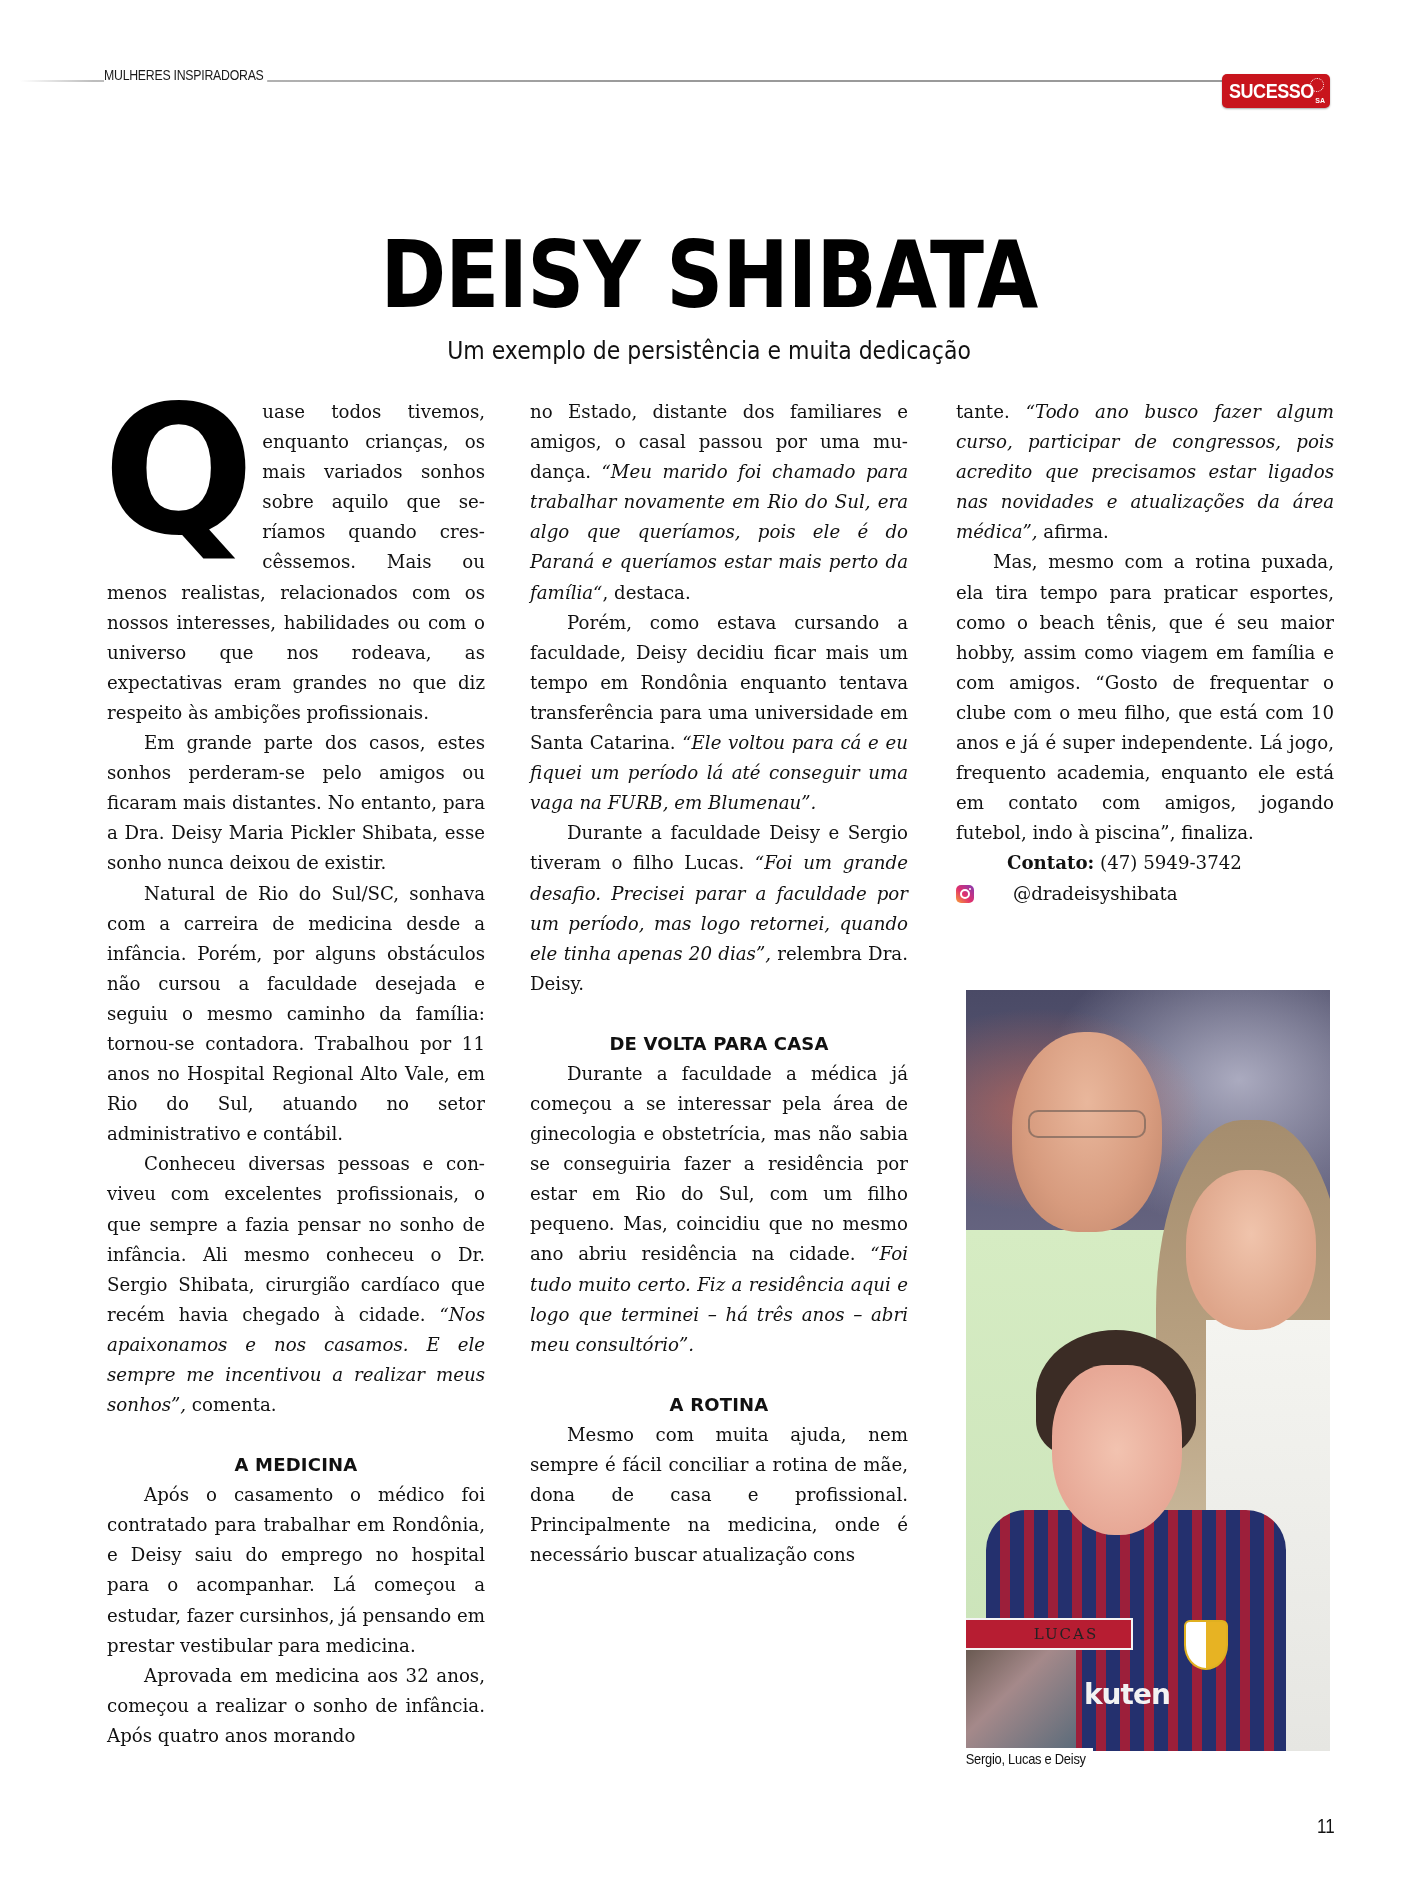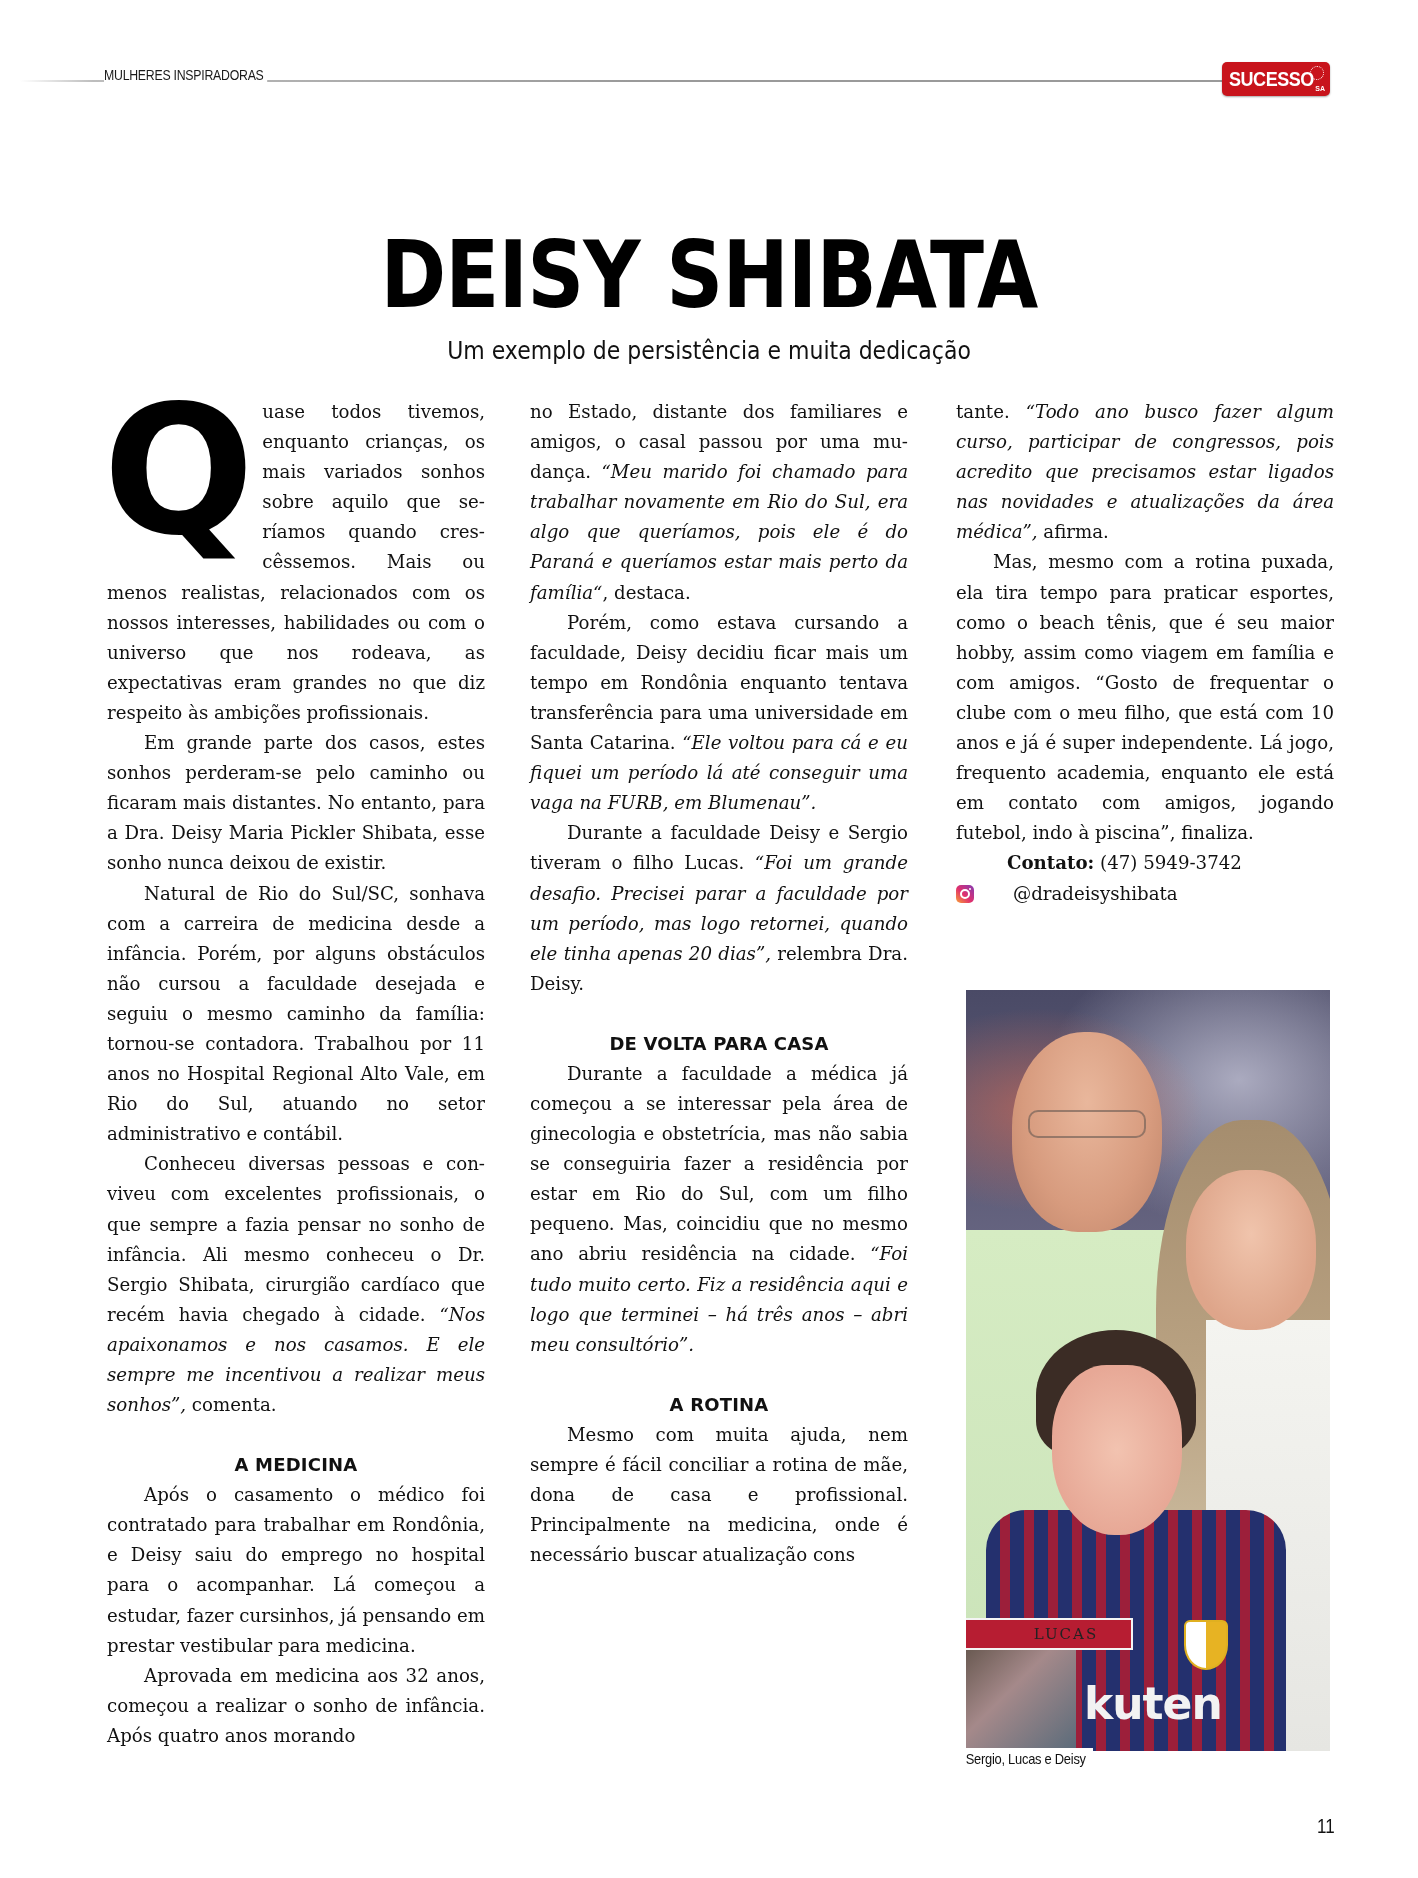--- a/index.html
+++ b/index.html
@@ -9,21 +9,21 @@
   .header-line {
     position: absolute; left: 20px; top: 80px; width: 1220px; height: 2px;
     background: linear-gradient(to right, #ffffff 0%, #bdbdbd 6%, #9a9a9a 50%, #9a9a9a 100%);
   }
   .section-label {
     position: absolute; left: 104px; top: 66px; background: #fff; padding-right: 4px;
     font-family: "Liberation Sans", sans-serif; font-size: 15px; letter-spacing: -0.3px;
     transform: scaleX(0.82); transform-origin: left center; color: #1a1a1a;
   }
   .brand-logo {
-    position: absolute; left: 1222px; top: 62px; width: 108px; height: 34px;
+    position: absolute; left: 1222px; top: 74px; width: 108px; height: 34px;
     background: #c8141c; border-radius: 5px; box-shadow: 0 1px 2px rgba(0,0,0,0.35);
     display: flex; align-items: center; justify-content: flex-start; padding-left: 7px; box-sizing: border-box;
   }
   .brand-logo .brand-text {
     font-family: "Liberation Sans", sans-serif; font-weight: bold; font-size: 20px; color: #fff;
     letter-spacing: -0.5px; transform: scaleX(0.9); transform-origin: left center;
   }
   .brand-logo .brand-globe {
     position: absolute; right: 6px; top: 4px; width: 14px; height: 14px; border-radius: 50%;
     border: 1.5px dotted #fff; box-sizing: border-box;
@@ -123,21 +123,21 @@
   .photo .boy-face {
     position: absolute; left: 86px; top: 375px; width: 130px; height: 170px; border-radius: 42% 42% 48% 48%;
     background: radial-gradient(ellipse at 50% 50%, #f2c3b0 0%, #e7a896 70%);
   }
   .photo .boy-shirt {
     position: absolute; left: 20px; top: 520px; width: 300px; height: 241px; border-radius: 40px 40px 0 0;
     background: repeating-linear-gradient(90deg, #24306e 0px, #24306e 14px, #9c1f3a 14px, #9c1f3a 24px);
   }
   .photo .sponsor-text {
     position: absolute; left: 118px; top: 688px; font-family: "DejaVu Sans", sans-serif; font-weight: bold;
-    font-size: 44px; color: #f2f2f2; letter-spacing: -1px;
+    font-size: 28px; color: #f2f2f2; letter-spacing: -1px;
   }
   .photo .crest {
     position: absolute; left: 218px; top: 630px; width: 40px; height: 46px; border-radius: 6px 6px 50% 50%;
     background: linear-gradient(90deg, #ffffff 0%, #ffffff 50%, #e7b323 50%, #e7b323 100%);
     border: 2px solid #e0b020;
   }
   .photo .name-banner {
     position: absolute; left: 0; top: 628px; width: 130px; height: 28px; background: #b71d32;
     border: 2px solid #f4f4f4; border-left: none;
     font-family: "DejaVu Serif", serif; font-size: 15px; color: #222; letter-spacing: 2px;
@@ -167,21 +167,21 @@
   <span class="brand-globe"></span>
   <span class="brand-sa">SA</span>
 </div>
 
 <h1 class="title" style="margin:0;">DEISY SHIBATA</h1>
 <div class="subtitle">Um exemplo de persistência e muita dedicação</div>
 
 <div class="col col-left">
   <span class="dropcap">Q</span>
   <p class="noindent">uase todos tivemos, enquanto crianças, os mais variados sonhos sobre aquilo que se­ríamos quando cres­cêssemos. Mais ou menos realistas, relacionados com os nossos interesses, habilidades ou com o universo que nos rodeava, as expectativas eram gran­des no que diz respeito às ambições profissionais.</p>
-  <p>Em grande parte dos casos, estes sonhos perderam-se pelo caminho ou ficaram mais distantes. No entanto, para a Dra. Deisy Maria Pickler Shibata, esse sonho nunca deixou de existir.</p>
+  <p>Em grande parte dos casos, estes sonhos perderam-se pelo amigos ou ficaram mais distantes. No entanto, para a Dra. Deisy Maria Pickler Shibata, esse sonho nunca deixou de existir.</p>
   <p>Natural de Rio do Sul/SC, sonhava com a carreira de medicina desde a infância. Porém, por alguns obstácu­los não cursou a faculdade desejada e seguiu o mesmo caminho da família: tornou-se contadora. Trabalhou por 11 anos no Hospital Regional Alto Vale, em Rio do Sul, atuando no setor administrativo e contábil.</p>
   <p><span>Conheceu diversas pessoas e con­viveu com excelentes profissionais, o que sempre a fazia pensar no sonho de infância. Ali mesmo conheceu o Dr. Sergio Shibata, cirurgião cardíaco que recém havia chegado à cidade. </span><em>“Nos apaixonamos e nos casamos. E ele sempre me incentivou a realizar meus sonhos”,</em><span> comenta.</span></p>
   <h3>A MEDICINA</h3>
   <p>Após o casamento o médico foi contratado para trabalhar em Rondônia, e Deisy saiu do emprego no hospital para o acompanhar. Lá começou a estudar, fazer cursinhos, já pensando em prestar vestibular para medicina.</p>
   <p>Aprovada em medicina aos 32 anos, começou a realizar o sonho de infância. Após quatro anos morando</p>
 </div>
 
 <div class="col col-mid">
   <p class="noindent"><span>no Estado, distante dos familiares e amigos, o casal passou por uma mu­dança. </span><em>“Meu marido foi chamado para trabalhar novamente em Rio do Sul, era algo que queríamos, pois ele é do Paraná e queríamos estar mais per­to da família“</em><span>, destaca.</span></p>
   <p><span>Porém, como estava cursando a faculdade, Deisy decidiu ficar mais um tempo em Rondônia enquanto tentava transferência para uma uni­versidade em Santa Catarina. </span><em>“Ele voltou para cá e eu fiquei um período lá até conseguir uma vaga na FURB, em Blumenau”.</em></p>

